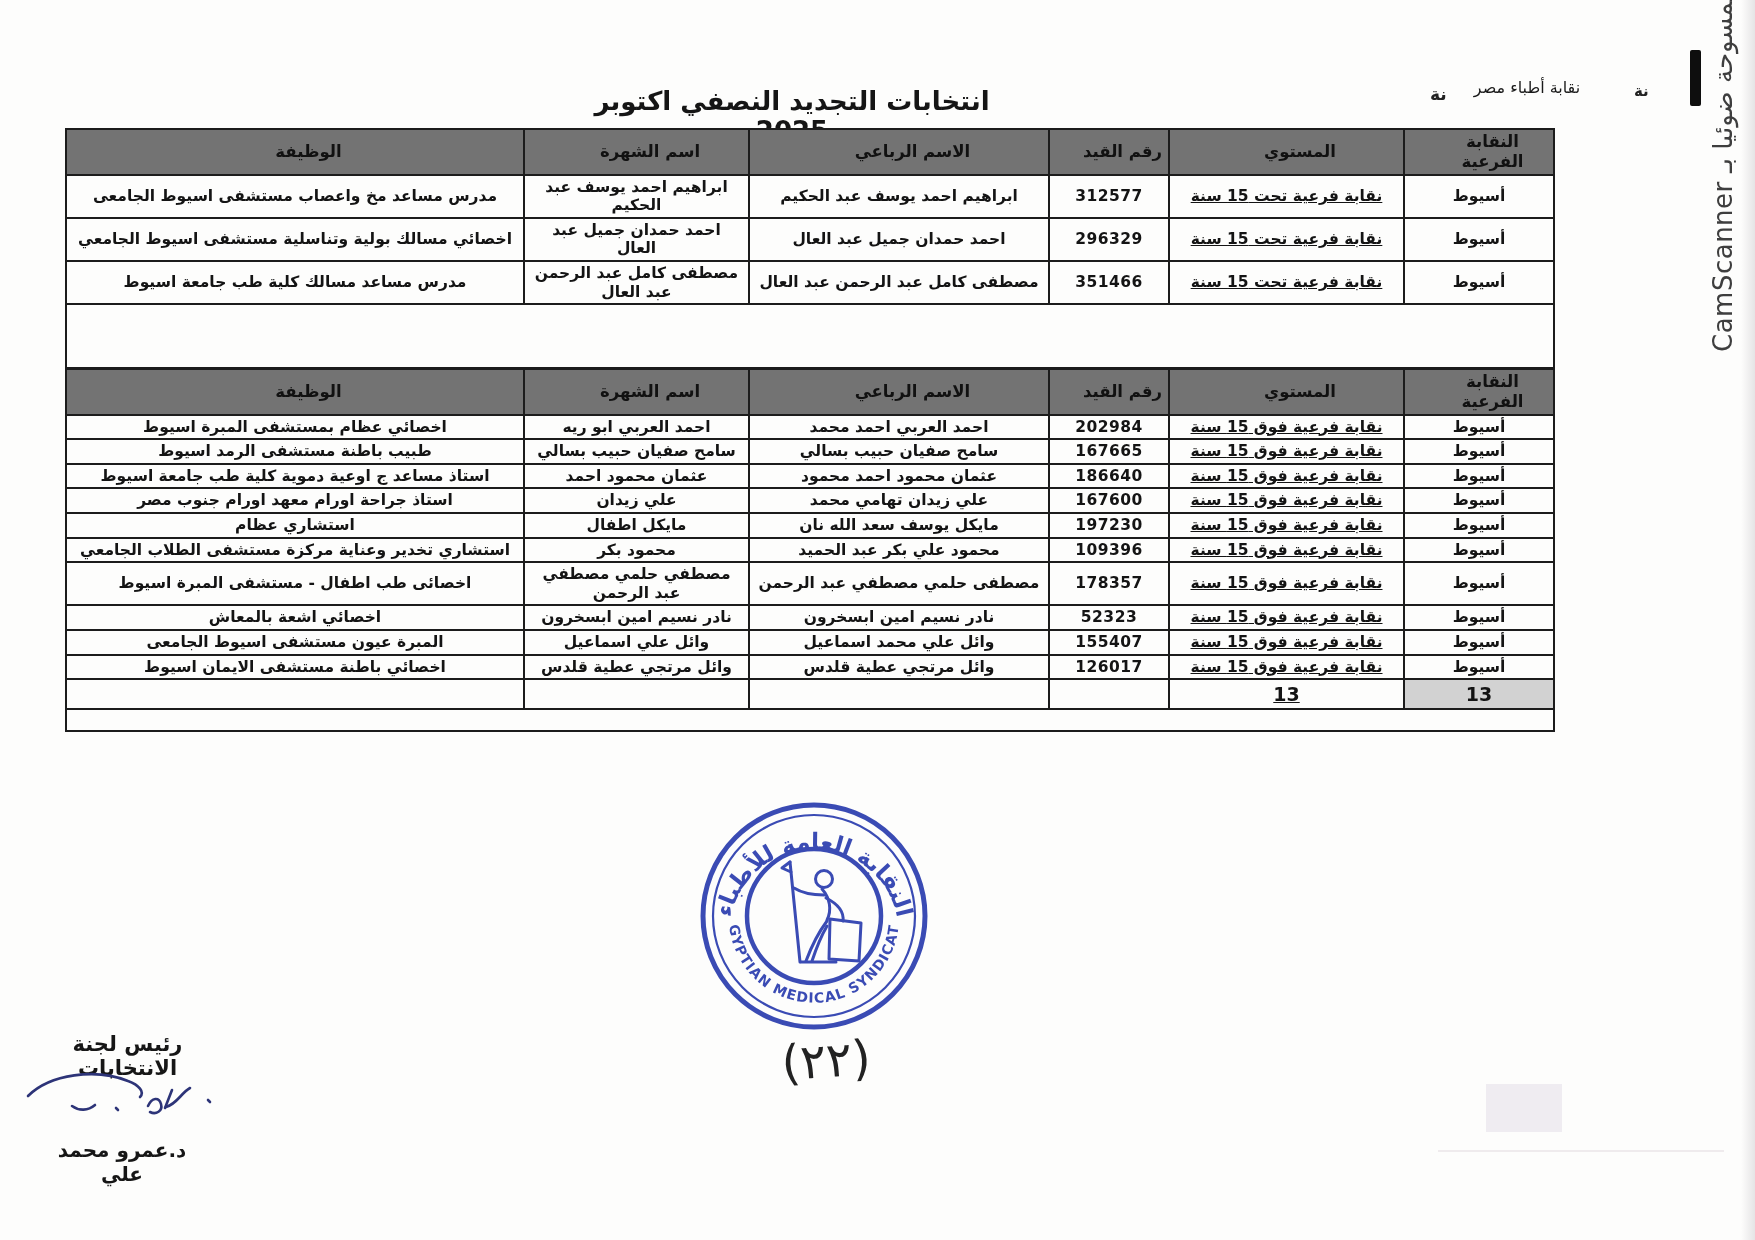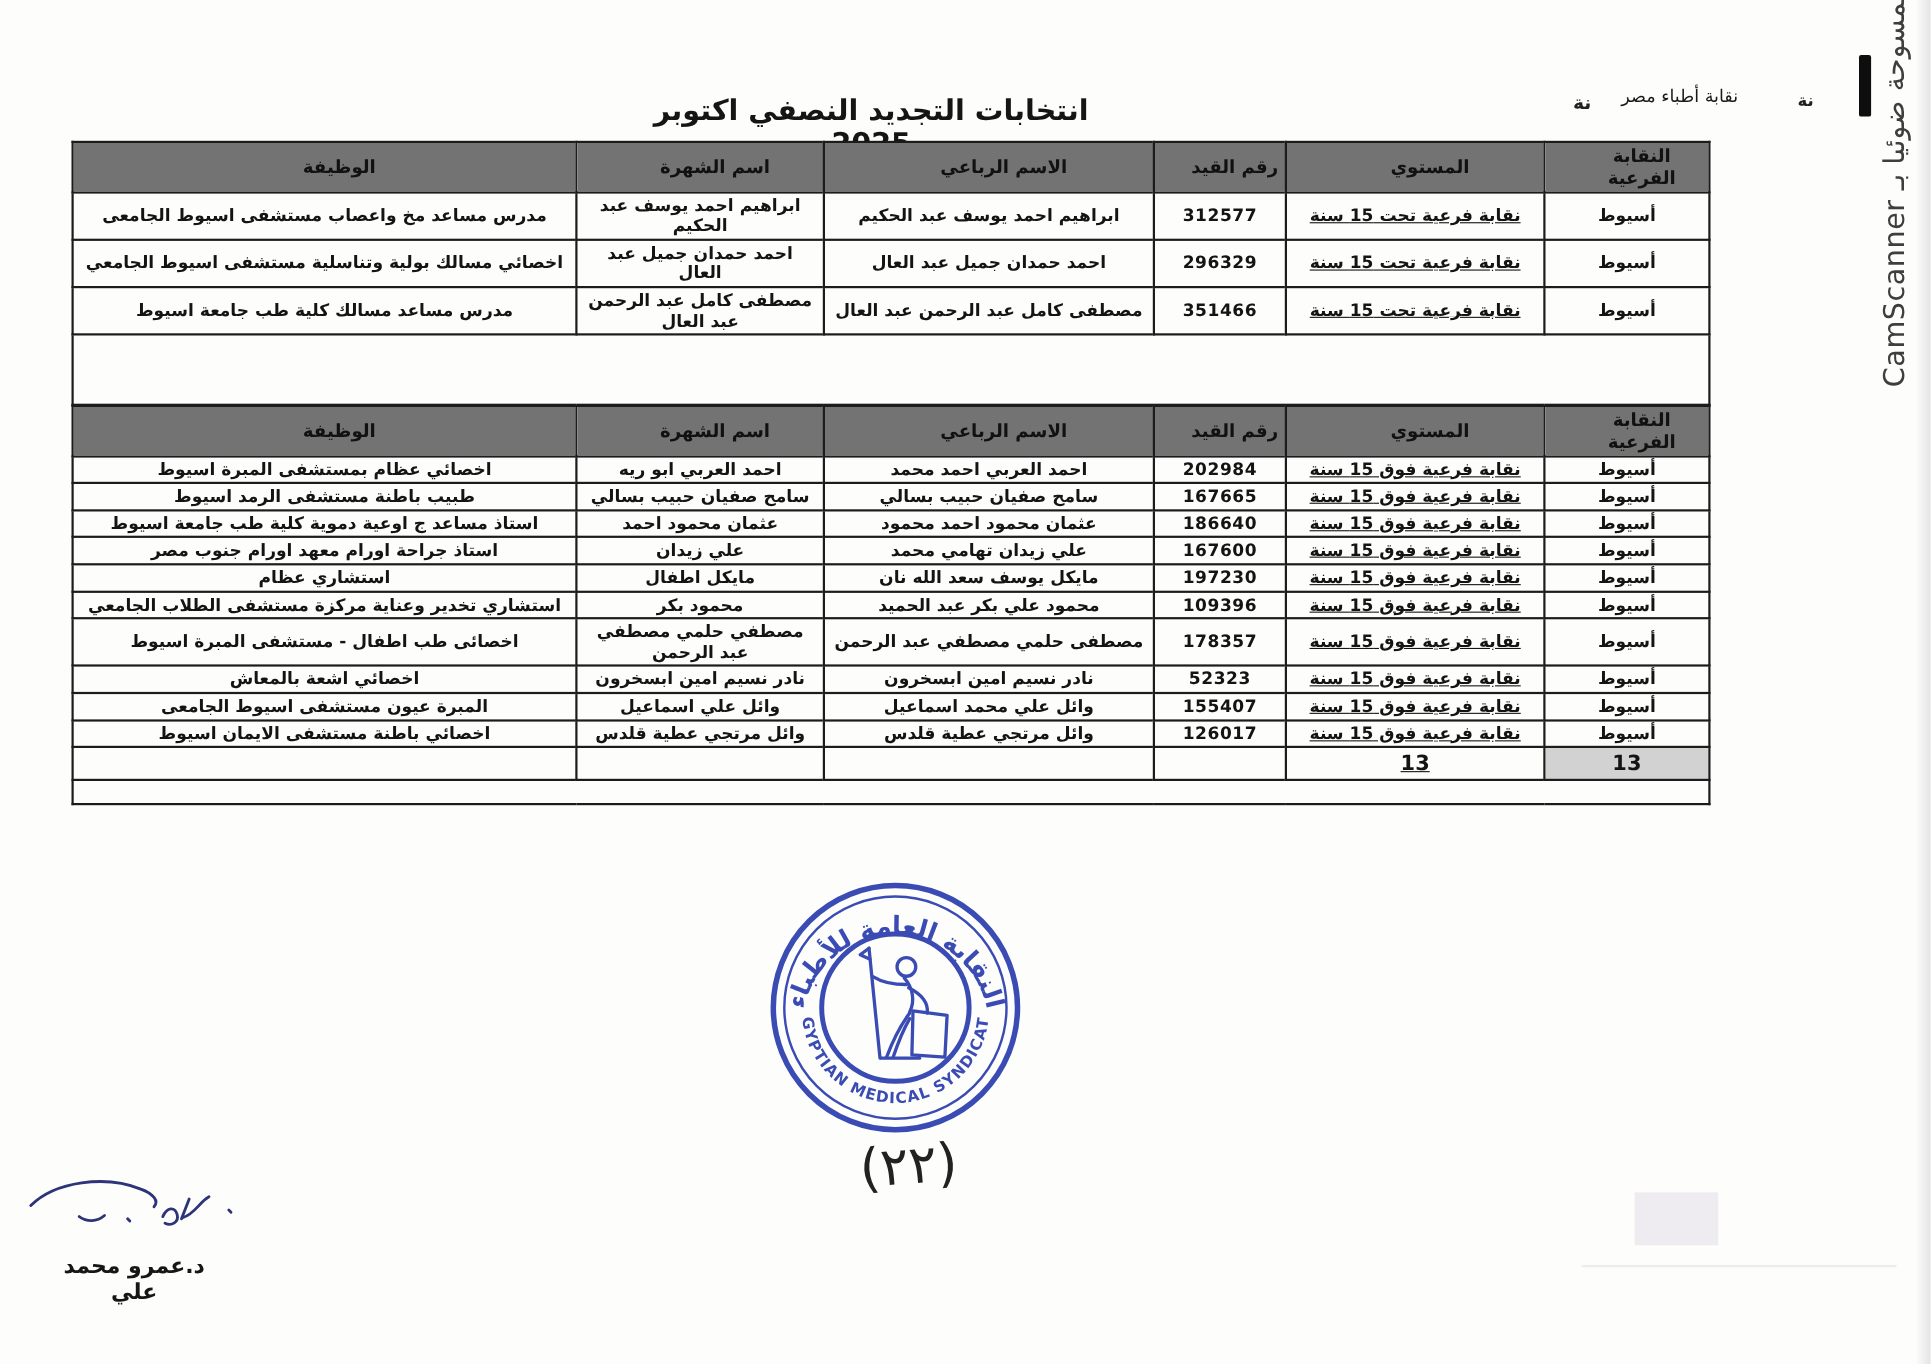--- a/index.html
+++ b/index.html
@@ -278,20 +278,21 @@
     </defs>
     <text font-size="23" font-weight="700" fill="#2a3cae" font-family="DejaVu Sans, sans-serif">
       <textPath href="#arcTop" startOffset="50%" text-anchor="middle">النقابة العامة للأطباء</textPath>
     </text>
     <text font-size="14" font-weight="700" fill="#2a3cae" letter-spacing="1" font-family="DejaVu Sans, sans-serif">
       <textPath href="#arcBot" startOffset="50%" text-anchor="middle">EGYPTIAN MEDICAL SYNDICATE</textPath>
     </text>
   </svg>
   <div class="stamp-number">(٢٢)</div>
 
+  <div class="sig-role">رئيس لجنة الانتخابات</div>
   <svg class="sig-script" viewBox="0 0 255 66">
     <g stroke="#2d3478" stroke-width="2.6" fill="none" stroke-linecap="round">
       <path d="M 16,30 C 38,8 84,2 116,15 C 127,19 133,26 128,31"></path>
       <path d="M 136,40 c 4,-9 11,-9 13,-2 c 2,7 -5,11 -11,8"></path>
       <path d="M 160,24 l -7,18"></path>
       <path d="M 178,22 c -9,5 -13,16 -24,19"></path>
       <path d="M 60,40 c 7,5 16,5 23,-1"></path>
       <path d="M 196,34 l 2,2"></path>
       <path d="M 104,42 l 2,2"></path>
     </g>

